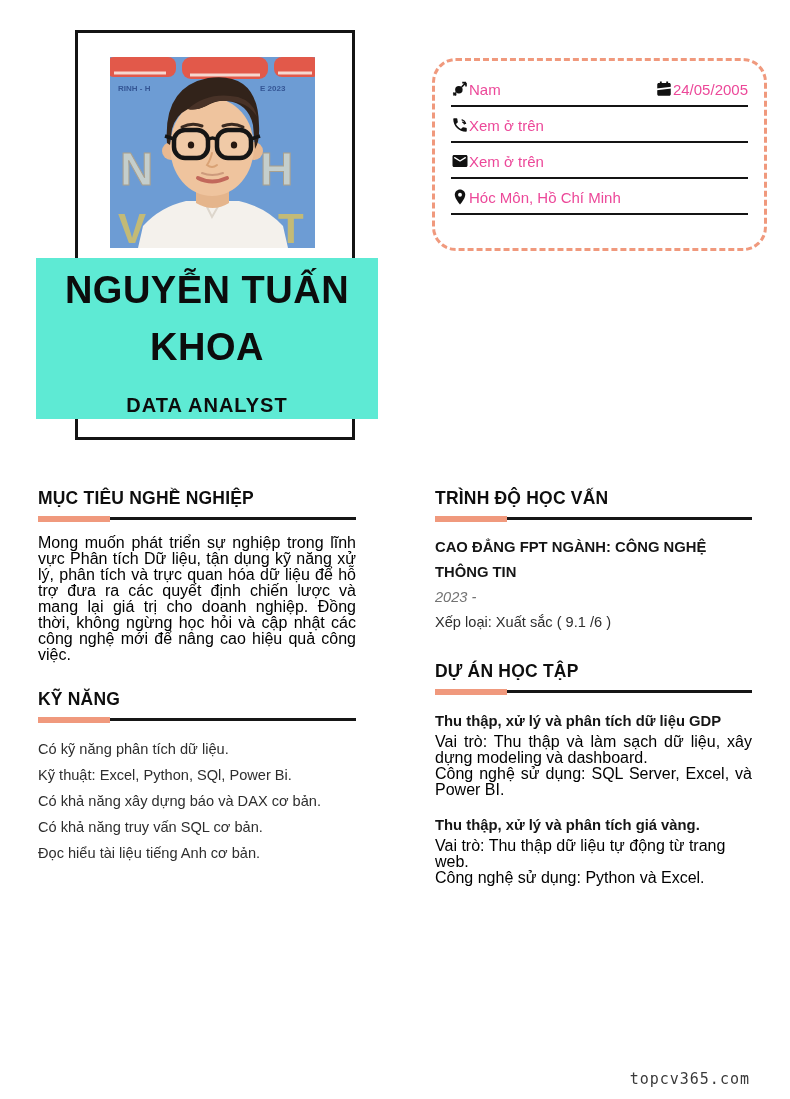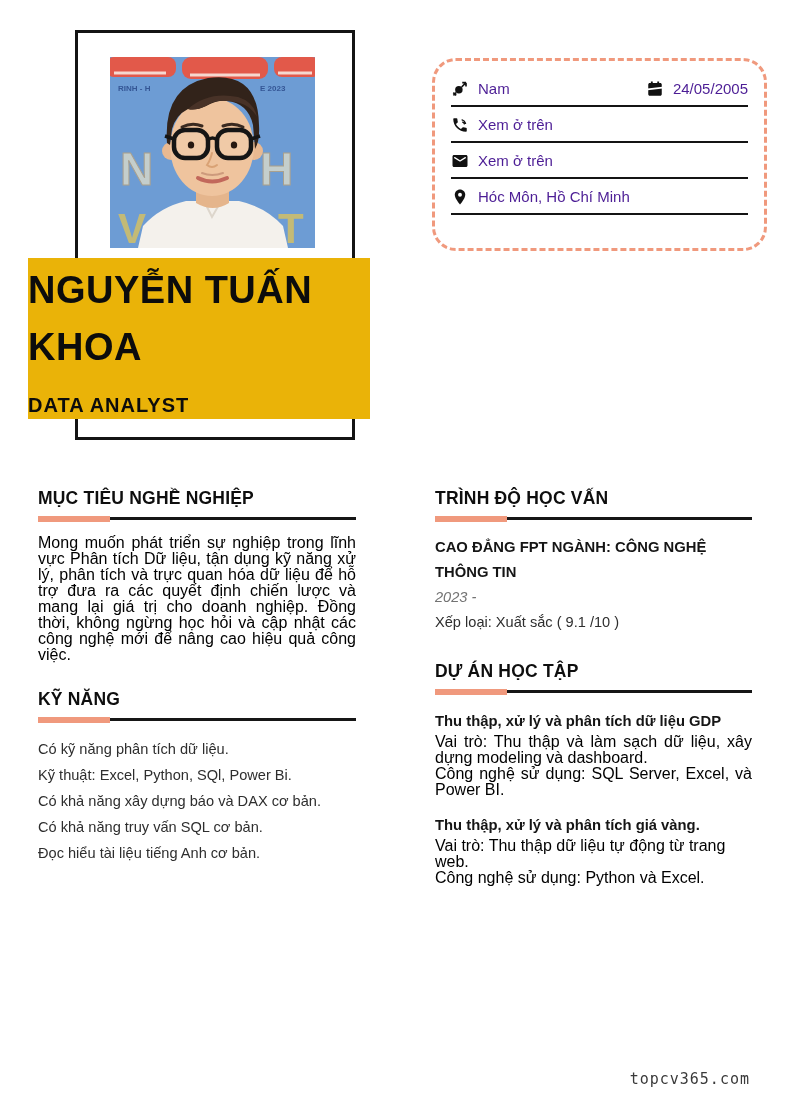--- a/index.html
+++ b/index.html
@@ -4,30 +4,30 @@
 <style>
   :root { --accent:#F0997D; --ink:#141414; --text:#2a2a2a; }
   * { margin:0; padding:0; box-sizing:border-box; }
   body { background:#fff; font-family:"Liberation Sans","DejaVu Sans",sans-serif; color:var(--text); }
   .page { position:relative; width:790px; height:1099px; background:#ffffff; overflow:hidden; margin:0 auto;padding-left:36px; }
 
   
   .frame { position:absolute; left:75px; top:30px; width:280px; height:410px; border:3px solid var(--ink); }
   .photo { position:absolute; left:110px; top:57px; width:205px; height:191px; overflow:hidden; }
   .photo svg { display:block; }
-  .name-block { position:absolute; left:28px; top:258px; width:342px; background:#eab308; text-align:left; padding:4px 0 2px; }
+  .name-block { position:absolute; left:36px; top:258px; width:342px; background:#5eead4; text-align:center; padding:4px 0 2px; }
   .person-name { font-size:38px; line-height:57px; font-weight:700; color:#0c0c0c; letter-spacing:.5px; }
   .job-title { margin-top:18px; font-size:20px; font-weight:700; letter-spacing:1px; color:#0c0c0c; }
 
   
   .contact-card { position:absolute; left:432px; top:58px; width:335px; height:193px;
                   border:3px dashed var(--accent); border-radius:24px; padding:12px 16px 0; }
   .crow { display:flex; align-items:center; justify-content:space-between; height:34px;
           border-bottom:2px solid var(--ink); margin-bottom:2px; }
-  .citem { display:flex; gap:9px; font-size:15px; color:#4c1d95; }
+  .citem { display:flex; align-items:center; font-size:15px; color:#ec4899; }
   .cicon { width:18px; height:18px; flex:0 0 auto; }
 
   
   .col { position:absolute; top:488px; }
   .col-left  { left:38px;  width:318px; }
   .col-right { left:435px; width:317px; }
 
   .sec-heading { font-size:17.5px; font-weight:700; color:#0e0e0e; letter-spacing:.2px; }
   .rule { position:relative; height:6px; margin:7px 0 13px; }
   .rule-line { position:absolute; left:0; top:1px; width:100%; height:3px; background:#161616; }
@@ -188,21 +188,21 @@
   <div class="col col-right">
 
     <div class="section">
       <h2 class="sec-heading">TRÌNH ĐỘ HỌC VẤN</h2>
       <div class="rule">
           <span class="rule-line"></span>
           <span class="rule-accent"></span>
         </div>
       <div class="edu-school">CAO ĐẲNG FPT NGÀNH: CÔNG NGHỆ THÔNG TIN</div>
       <div class="edu-period">2023 -</div>
-      <div class="edu-line">Xếp loại: Xuất sắc ( 9.1 /10 )</div>
+      <div class="edu-line">Xếp loại: Xuất sắc ( 9.1 /6 )</div>
     </div>
 
     <div class="section">
       <h2 class="sec-heading">DỰ ÁN HỌC TẬP</h2>
       <div class="rule">
           <span class="rule-line"></span>
           <span class="rule-accent"></span>
         </div>
 
       <div class="project">

